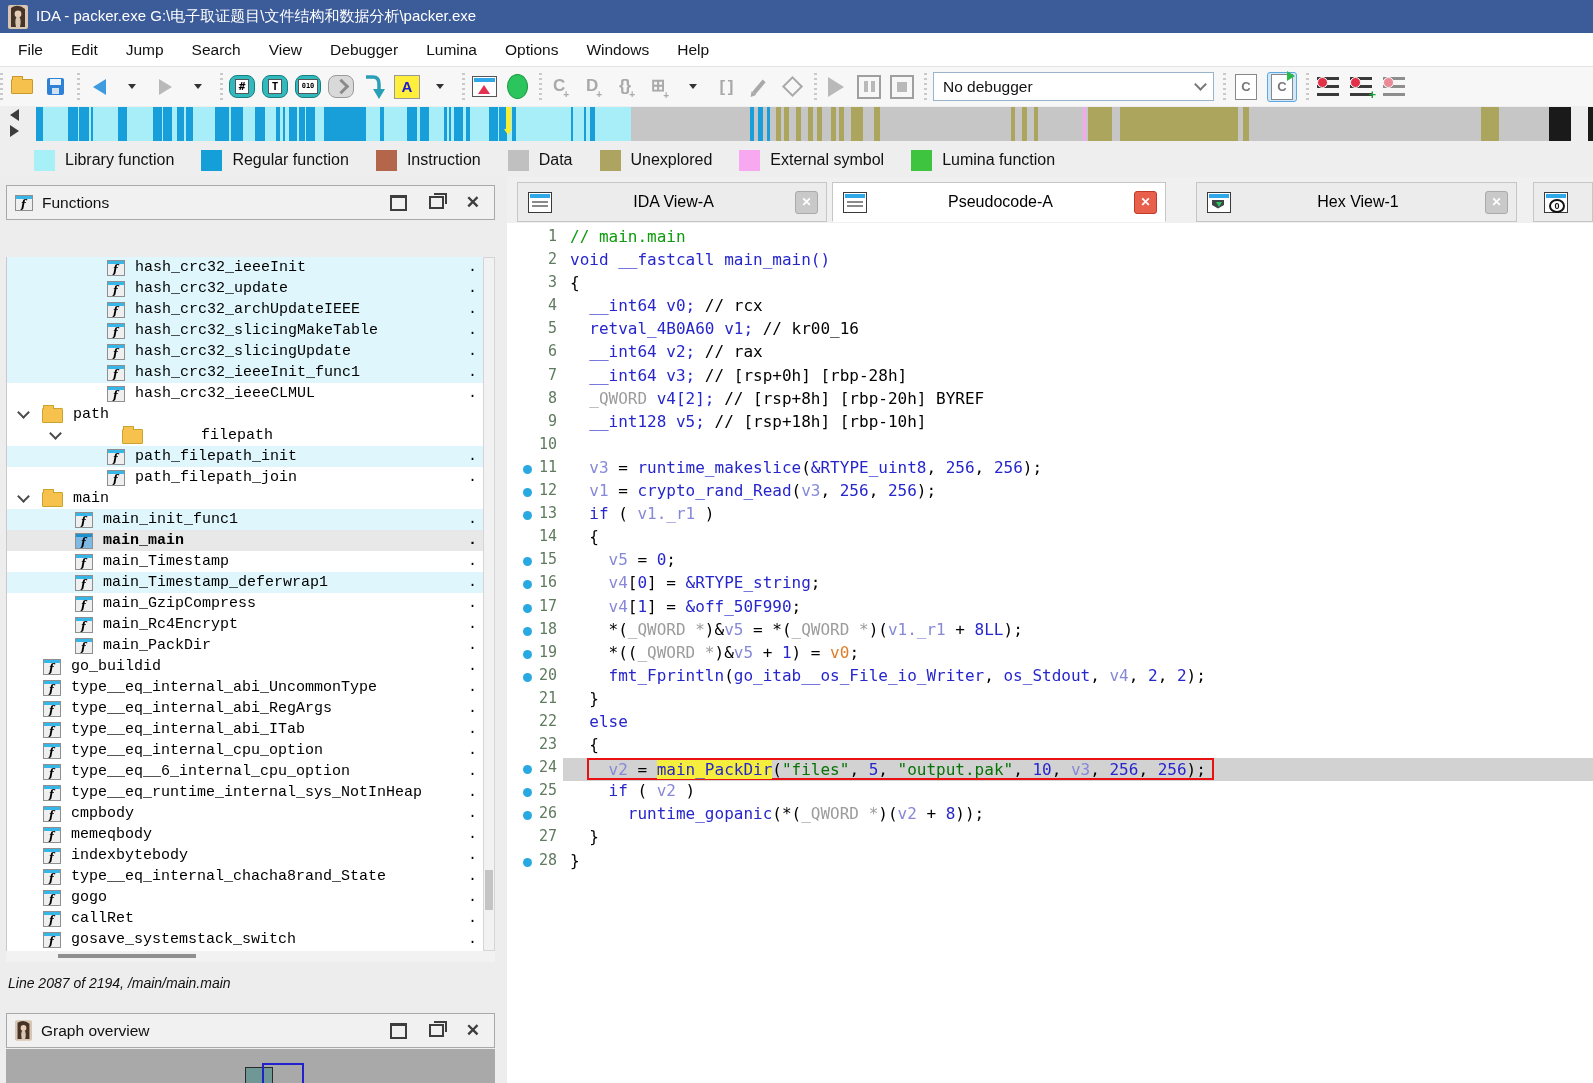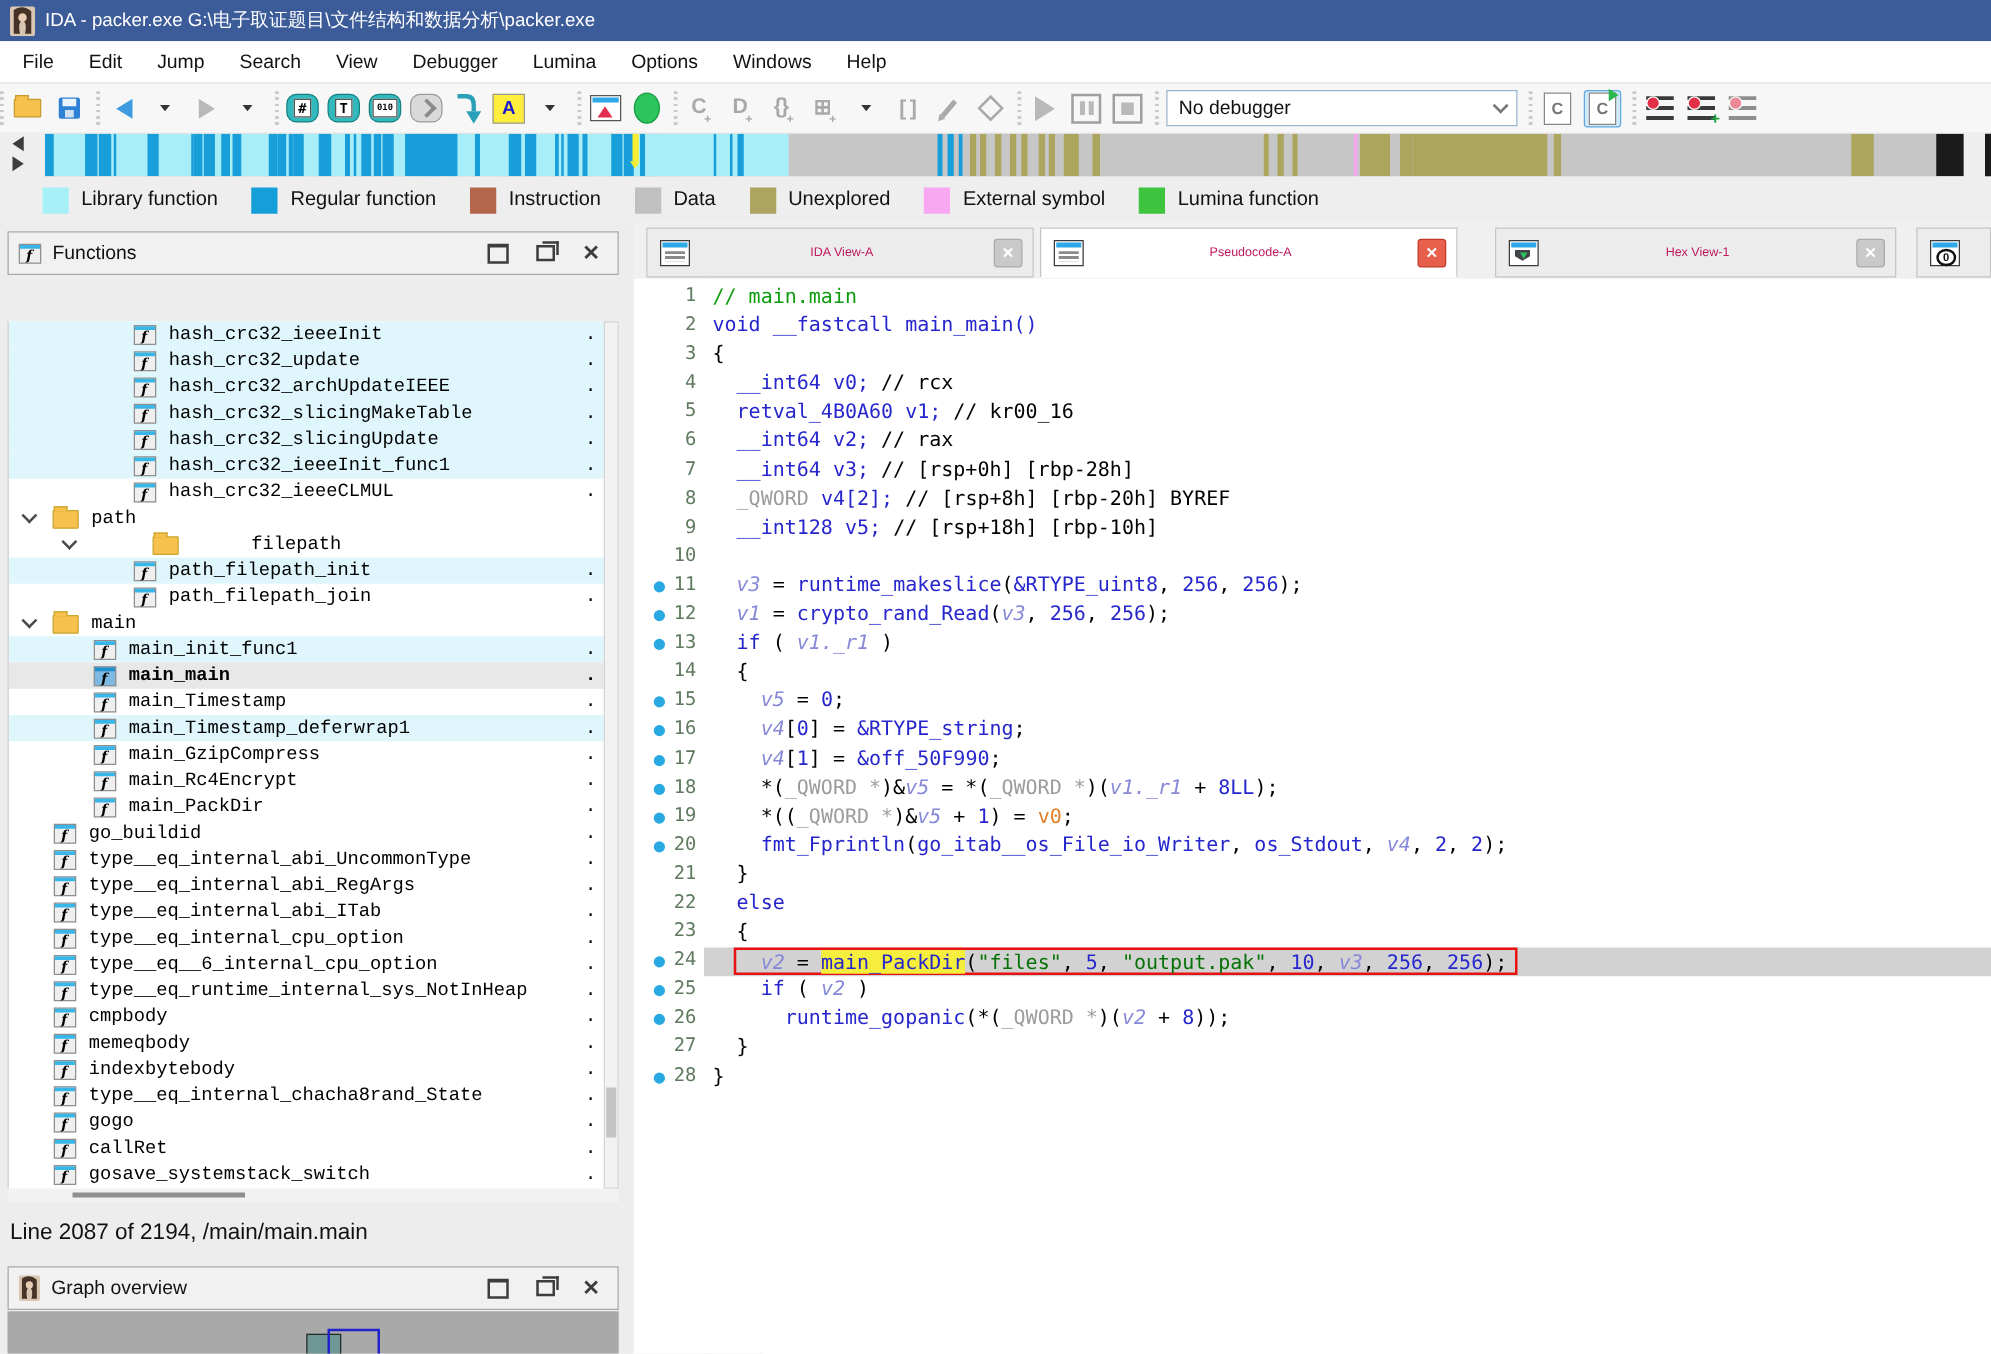--- a/index.html
+++ b/index.html
@@ -105,50 +105,50 @@
   .dirico::before{content:"";position:absolute;top:-4px;left:0;width:9px;height:3px;background:#f7c14e;border:1px solid #caa52d;border-bottom:none;}
   .fico{width:16px;height:14px;background:#efefef;border:1px solid #8f8f8f;position:relative;flex:0 0 auto;font:italic bold 11px "DejaVu Serif",serif;}
   .fico::before{content:"";position:absolute;top:0;left:0;right:0;height:3px;background:#38b6e8;}
   .fico em{position:absolute;left:5px;top:2px;font-style:italic;}
   .fico.sel{background:#7db9e2;}
   .fico.sel::before{background:#1e90d0;}
   #fnvscroll{position:absolute;left:483px;top:80px;width:12px;height:694px;background:#f2f2f2;border:1px solid #d5d5d5;box-sizing:border-box;}
   #fnvscroll .thumb{position:absolute;left:1px;width:8px;top:612px;height:40px;background:#c4c4c4;}
   #fnhscroll{position:absolute;left:6px;top:774px;width:489px;height:11px;background:#f2f2f2;}
   #fnhscroll .thumb{position:absolute;left:52px;top:3px;width:138px;height:4px;background:#8f8f8f;}
-  #fnstatus{position:absolute;left:8px;top:798px;font-size:18px;color:#111;}
+  #fnstatus{position:absolute;left:8px;top:798px;font-size:14px;color:#111;font-style:italic;}
 
   #gohdr{top:836px;}
   #gocontent{position:absolute;left:6px;top:872px;width:489px;height:34px;background:#a9a9a9;overflow:hidden;}
   #gocontent .gbox1{position:absolute;left:239px;top:18px;width:26px;height:22px;background:#6f9795;border:1px solid #2a2a2a;}
   #gocontent .gbox2{position:absolute;left:256px;top:14px;width:38px;height:26px;border:2px solid #2222cc;background:transparent;}
 
   
   #rightpane{position:absolute;left:507px;top:0;width:1086px;height:906px;background:#f0f0f0;}
   #tabbar{position:absolute;left:0;top:5px;width:1086px;height:41px;}
   .tab{position:absolute;top:0;height:40px;background:#ececec;border:1px solid #c6c6c6;display:flex;align-items:center;box-sizing:border-box;padding:0 8px 0 10px;}
   .tab.active{background:#fff;border-bottom:1px solid #fff;z-index:2;}
-  .tab .tlabel{flex:1;text-align:center;font-size:10px;color:#be185d;padding:0 8px;}
+  .tab .tlabel{flex:1;text-align:center;font-size:16px;color:#000000;padding:0 8px;}
   .tabico{width:22px;height:19px;border:1px solid #3a3a3a;background:#fff;position:relative;flex:0 0 auto;}
   .tabico::before{content:"";position:absolute;top:1px;left:1px;right:1px;height:4px;background:#2ea8e8;}
   .tabico.lines::after{content:"";position:absolute;left:3px;right:3px;top:8px;height:8px;background:repeating-linear-gradient(#8a8a8a 0 2px,transparent 2px 4px);}
   .tabico.hex::after{content:"";position:absolute;left:4px;top:7px;width:12px;height:9px;background:#3f4448;clip-path:polygon(0 0,100% 0,100% 60%,50% 100%,0 60%);}
   .tabico.hex i{position:absolute;left:8px;top:9px;width:0;height:0;border-left:3px solid transparent;border-right:3px solid transparent;border-top:5px solid #2cc45c;z-index:2;}
   .tabico.zero::after{content:"0";position:absolute;left:4px;top:6px;width:12px;height:10px;border:2px solid #111;border-radius:50%;font:bold 9px "Liberation Sans",sans-serif;color:#111;text-align:center;line-height:10px;background:#fff;}
   .tclose{width:21px;height:21px;border-radius:3px;background:#c9c9c9;border:1px solid #aaa;color:#fff;font:bold 12px "Liberation Sans",sans-serif;display:flex;align-items:center;justify-content:center;flex:0 0 auto;}
   .tclose.red{background:#e8604c;border-color:#c03a28;}
 
   #codearea{position:absolute;left:0;top:46px;width:1086px;height:860px;background:#fff;padding-top:4px;box-sizing:border-box;}
   #gutterstrip{position:absolute;left:56px;top:46px;width:7px;height:860px;background:#e4e4e4;}
   .cl{position:relative;height:23.1px;line-height:23.1px;font:16px "DejaVu Sans Mono",monospace;white-space:pre;padding-left:63px;color:#000;}
   .cl.hl{background:linear-gradient(to right,transparent 56px,#d2d2d2 56px);}
   .cl .num{position:absolute;left:0;top:0;width:50px;text-align:right;color:#5f7a5f;font:15px "DejaVu Sans Mono",monospace;}
   .cl .bdot{position:absolute;left:16px;top:7px;width:9px;height:9px;border-radius:50%;background:#29a9e1;}
   .seg.b{color:#2626cc;}
-  .seg.v{color:#8688d8;font-style:italic;}
+  .seg.v{color:#8688d8;}
   .seg.cc{color:#000000;}
   .seg.c{color:#0e9c0e;}
   .seg.s{color:#077207;}
   .seg.g{color:#9c9c9c;}
   .seg.o{color:#e07e28;}
   .seg.p{color:#000;}
   .seg.hn{color:#2626cc;background:#f5ee3c;}
   .boxwrap{display:inline-block;border:2px solid #e81212;height:22px;line-height:20px;box-sizing:border-box;padding-right:6px;margin-left:-2px;vertical-align:top;}
 </style>
 </head>

